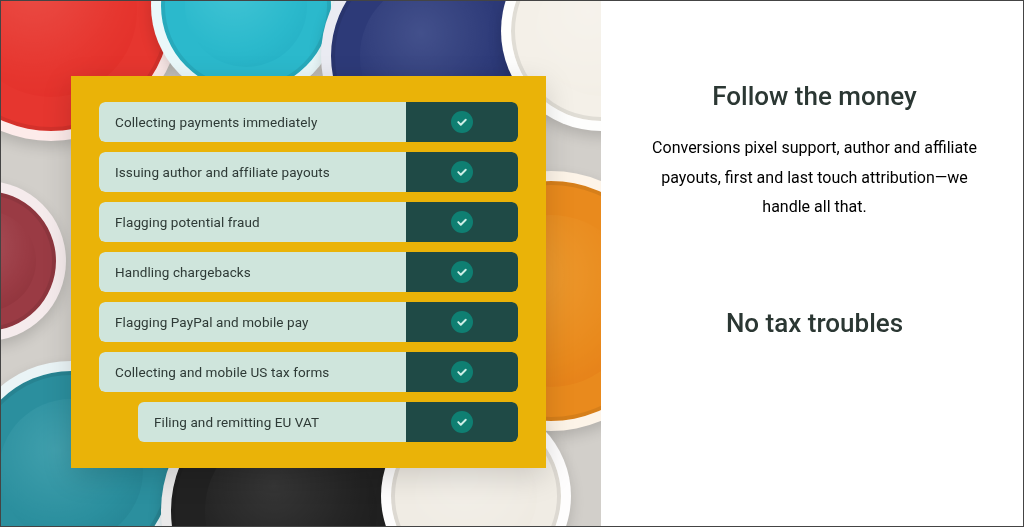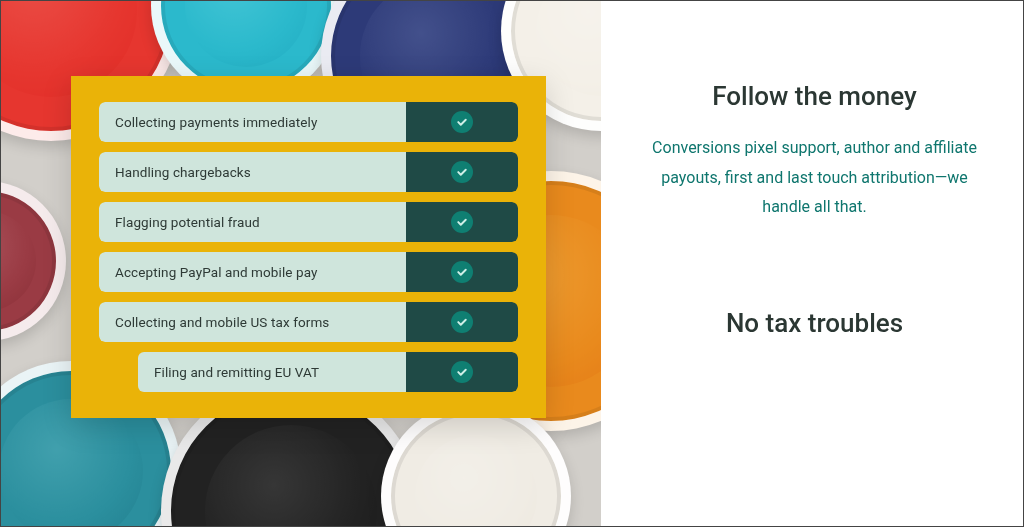--- a/index.html
+++ b/index.html
@@ -57,21 +57,21 @@
   .check svg { width: 12px; height: 12px; display: block; }
   .check svg path { stroke: #cfeee7; stroke-width: 2.6; fill: none; stroke-linecap: round; stroke-linejoin: round; }
 
   .right-pane {
     flex: 1; padding: 80px 43px 0 48px; color: #30413c; text-align: center;
   }
   .heading {
     font-size: 26px; font-weight: 500; color: #2b3733; margin-bottom: 22px;
   }
   .body-text {
-    font-size: 16px; line-height: 1.85; color: #0f766e; max-width: 360px;
+    font-size: 16px; line-height: 1.85; color: #000000; max-width: 360px;
   }
   .section2 { margin-top: 86px; }
 </style>
 </head>
 <body>
 
 <div class="frame">
 
   <div class="left-pane">
     <div class="bg">
@@ -92,41 +92,51 @@
         <div class="row-label">Collecting payments immediately</div>
         <div class="row-check">
           <span class="check">
               <svg viewBox="0 0 16 16">
                 <path d="M3 8.2 6.4 11.6 13 5"></path>
               </svg>
             </span>
         </div>
       </div>
       <div class="row">
-        <div class="row-label">Handling chargebacks</div>
+        <div class="row-label">Issuing author and affiliate payouts</div>
         <div class="row-check">
           <span class="check">
               <svg viewBox="0 0 16 16">
                 <path d="M3 8.2 6.4 11.6 13 5"></path>
               </svg>
             </span>
         </div>
       </div>
       <div class="row">
         <div class="row-label">Flagging potential fraud</div>
         <div class="row-check">
           <span class="check">
               <svg viewBox="0 0 16 16">
                 <path d="M3 8.2 6.4 11.6 13 5"></path>
               </svg>
             </span>
         </div>
       </div>
       <div class="row">
-        <div class="row-label">Accepting PayPal and mobile pay</div>
+        <div class="row-label">Handling chargebacks</div>
+        <div class="row-check">
+          <span class="check">
+              <svg viewBox="0 0 16 16">
+                <path d="M3 8.2 6.4 11.6 13 5"></path>
+              </svg>
+            </span>
+        </div>
+      </div>
+      <div class="row">
+        <div class="row-label">Flagging PayPal and mobile pay</div>
         <div class="row-check">
           <span class="check">
               <svg viewBox="0 0 16 16">
                 <path d="M3 8.2 6.4 11.6 13 5"></path>
               </svg>
             </span>
         </div>
       </div>
       <div class="row">
         <div class="row-label">Collecting and mobile US tax forms</div>

